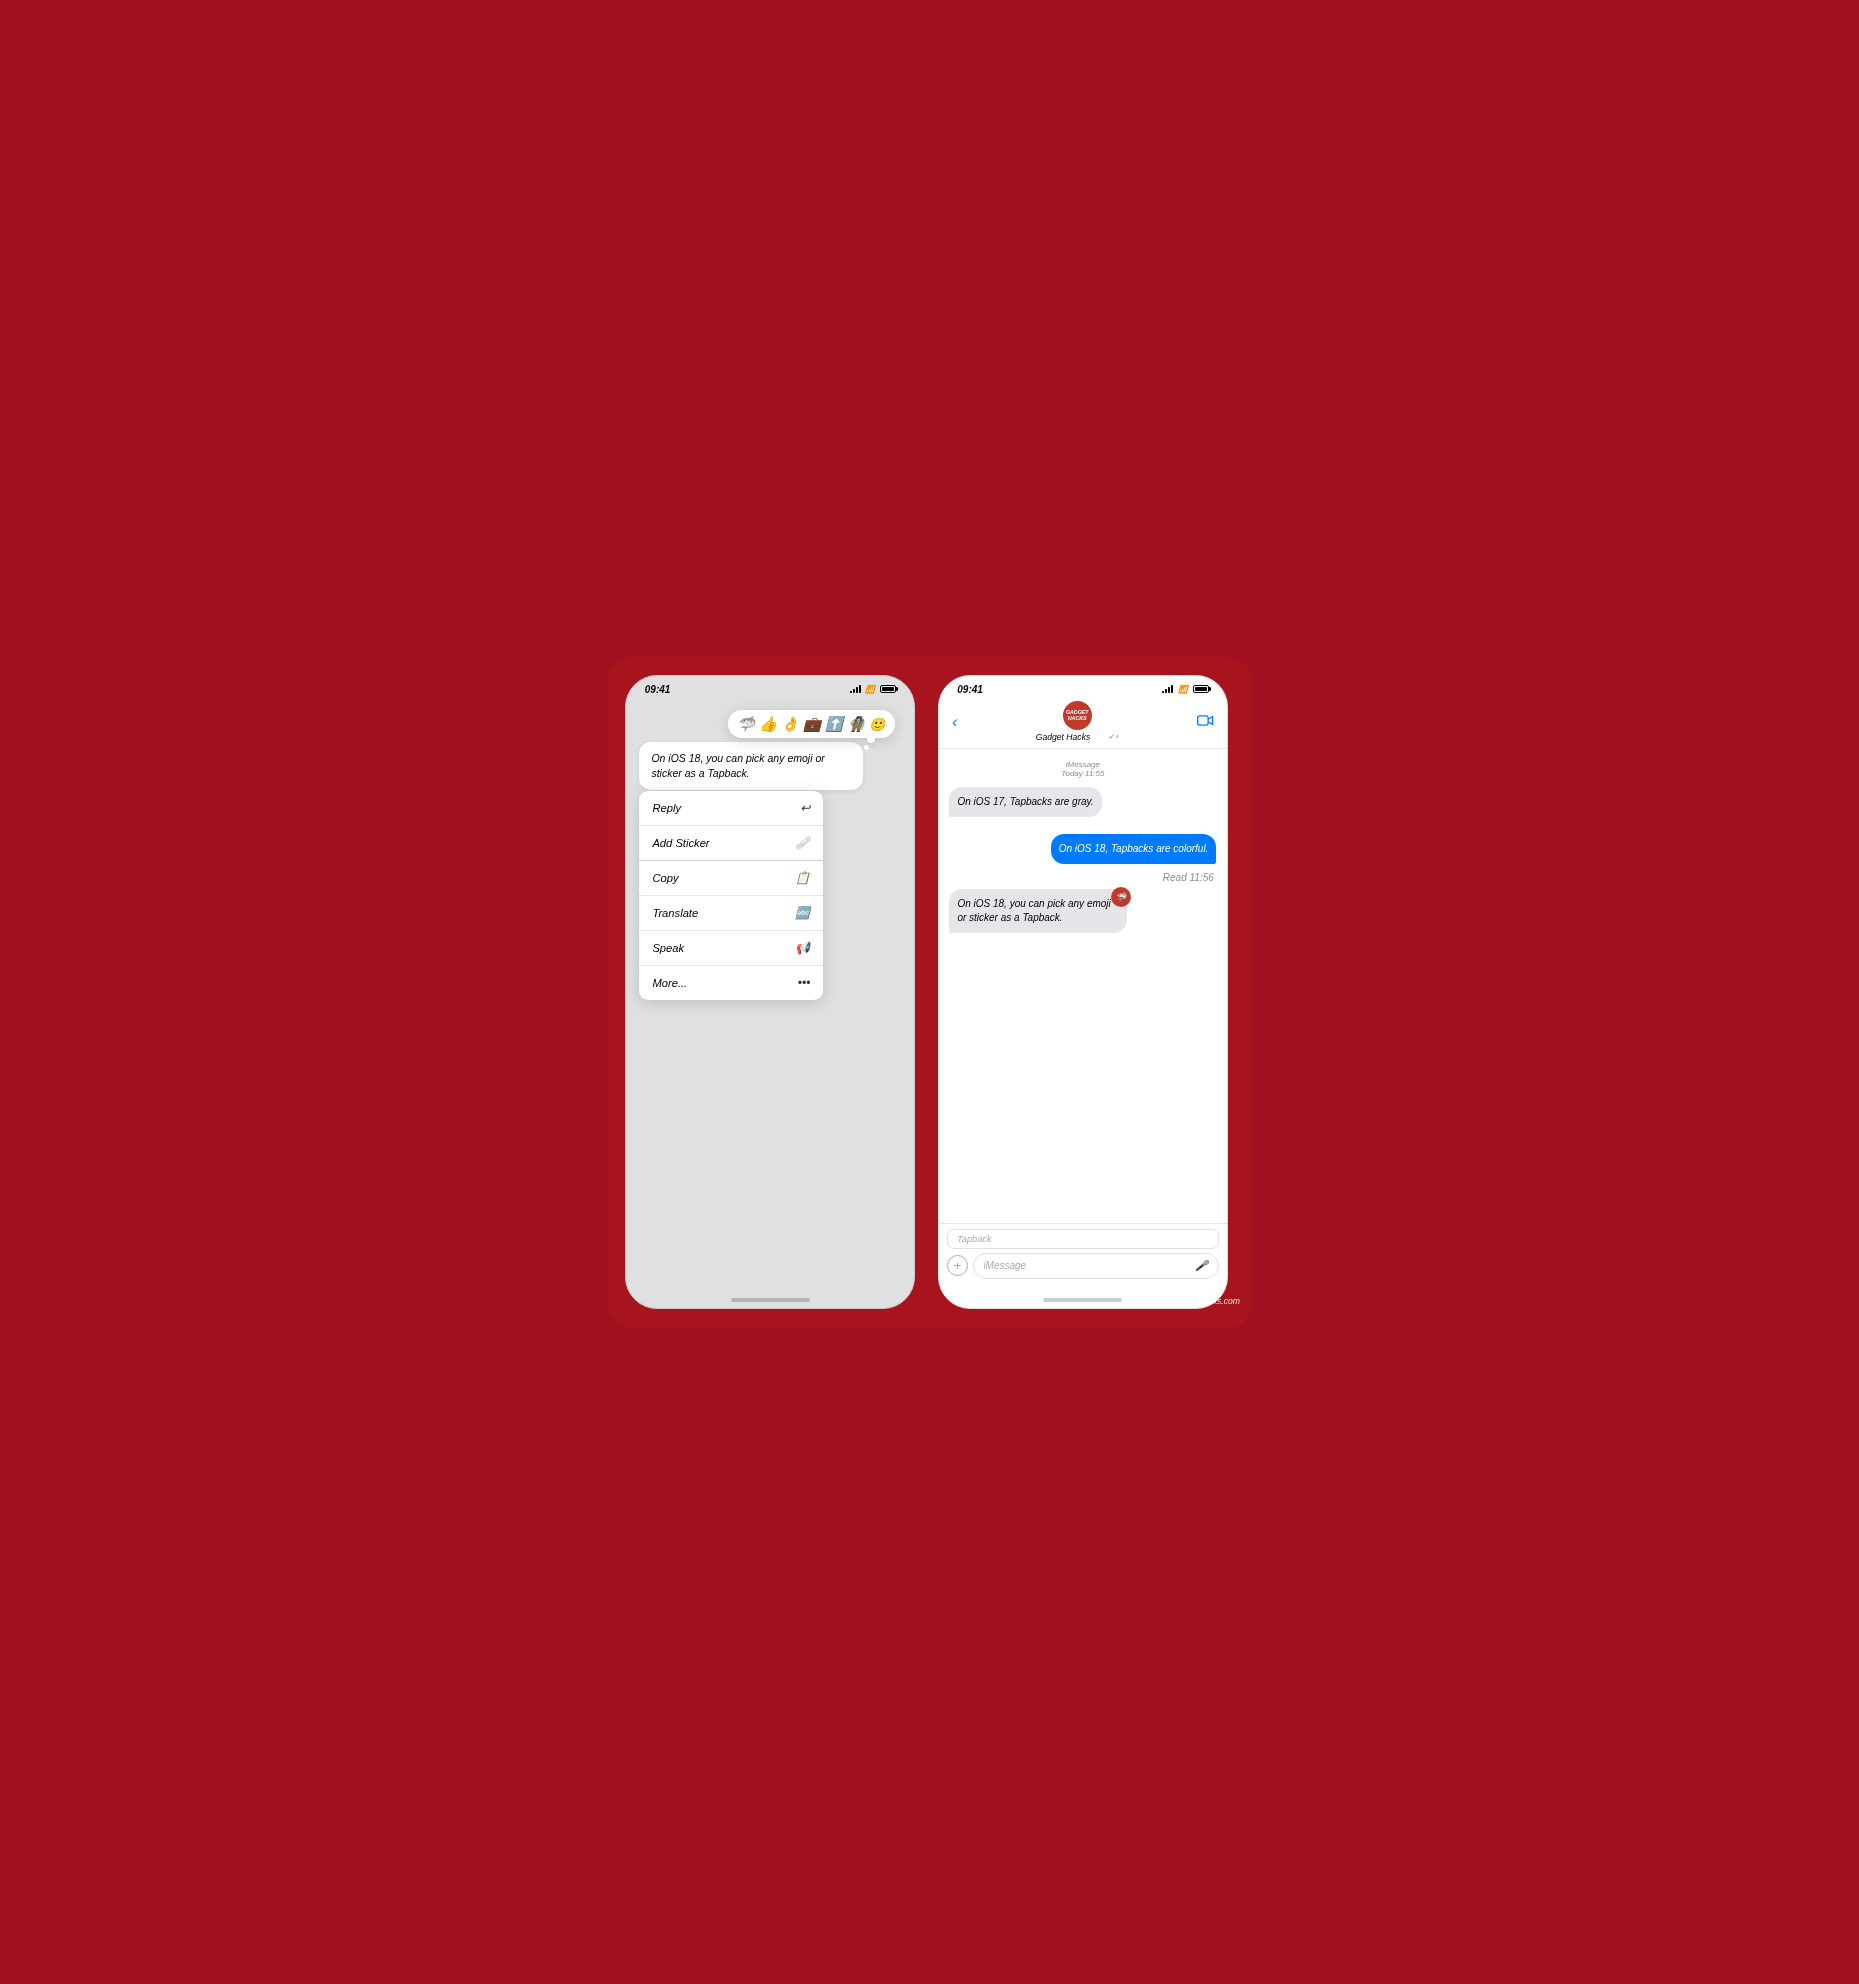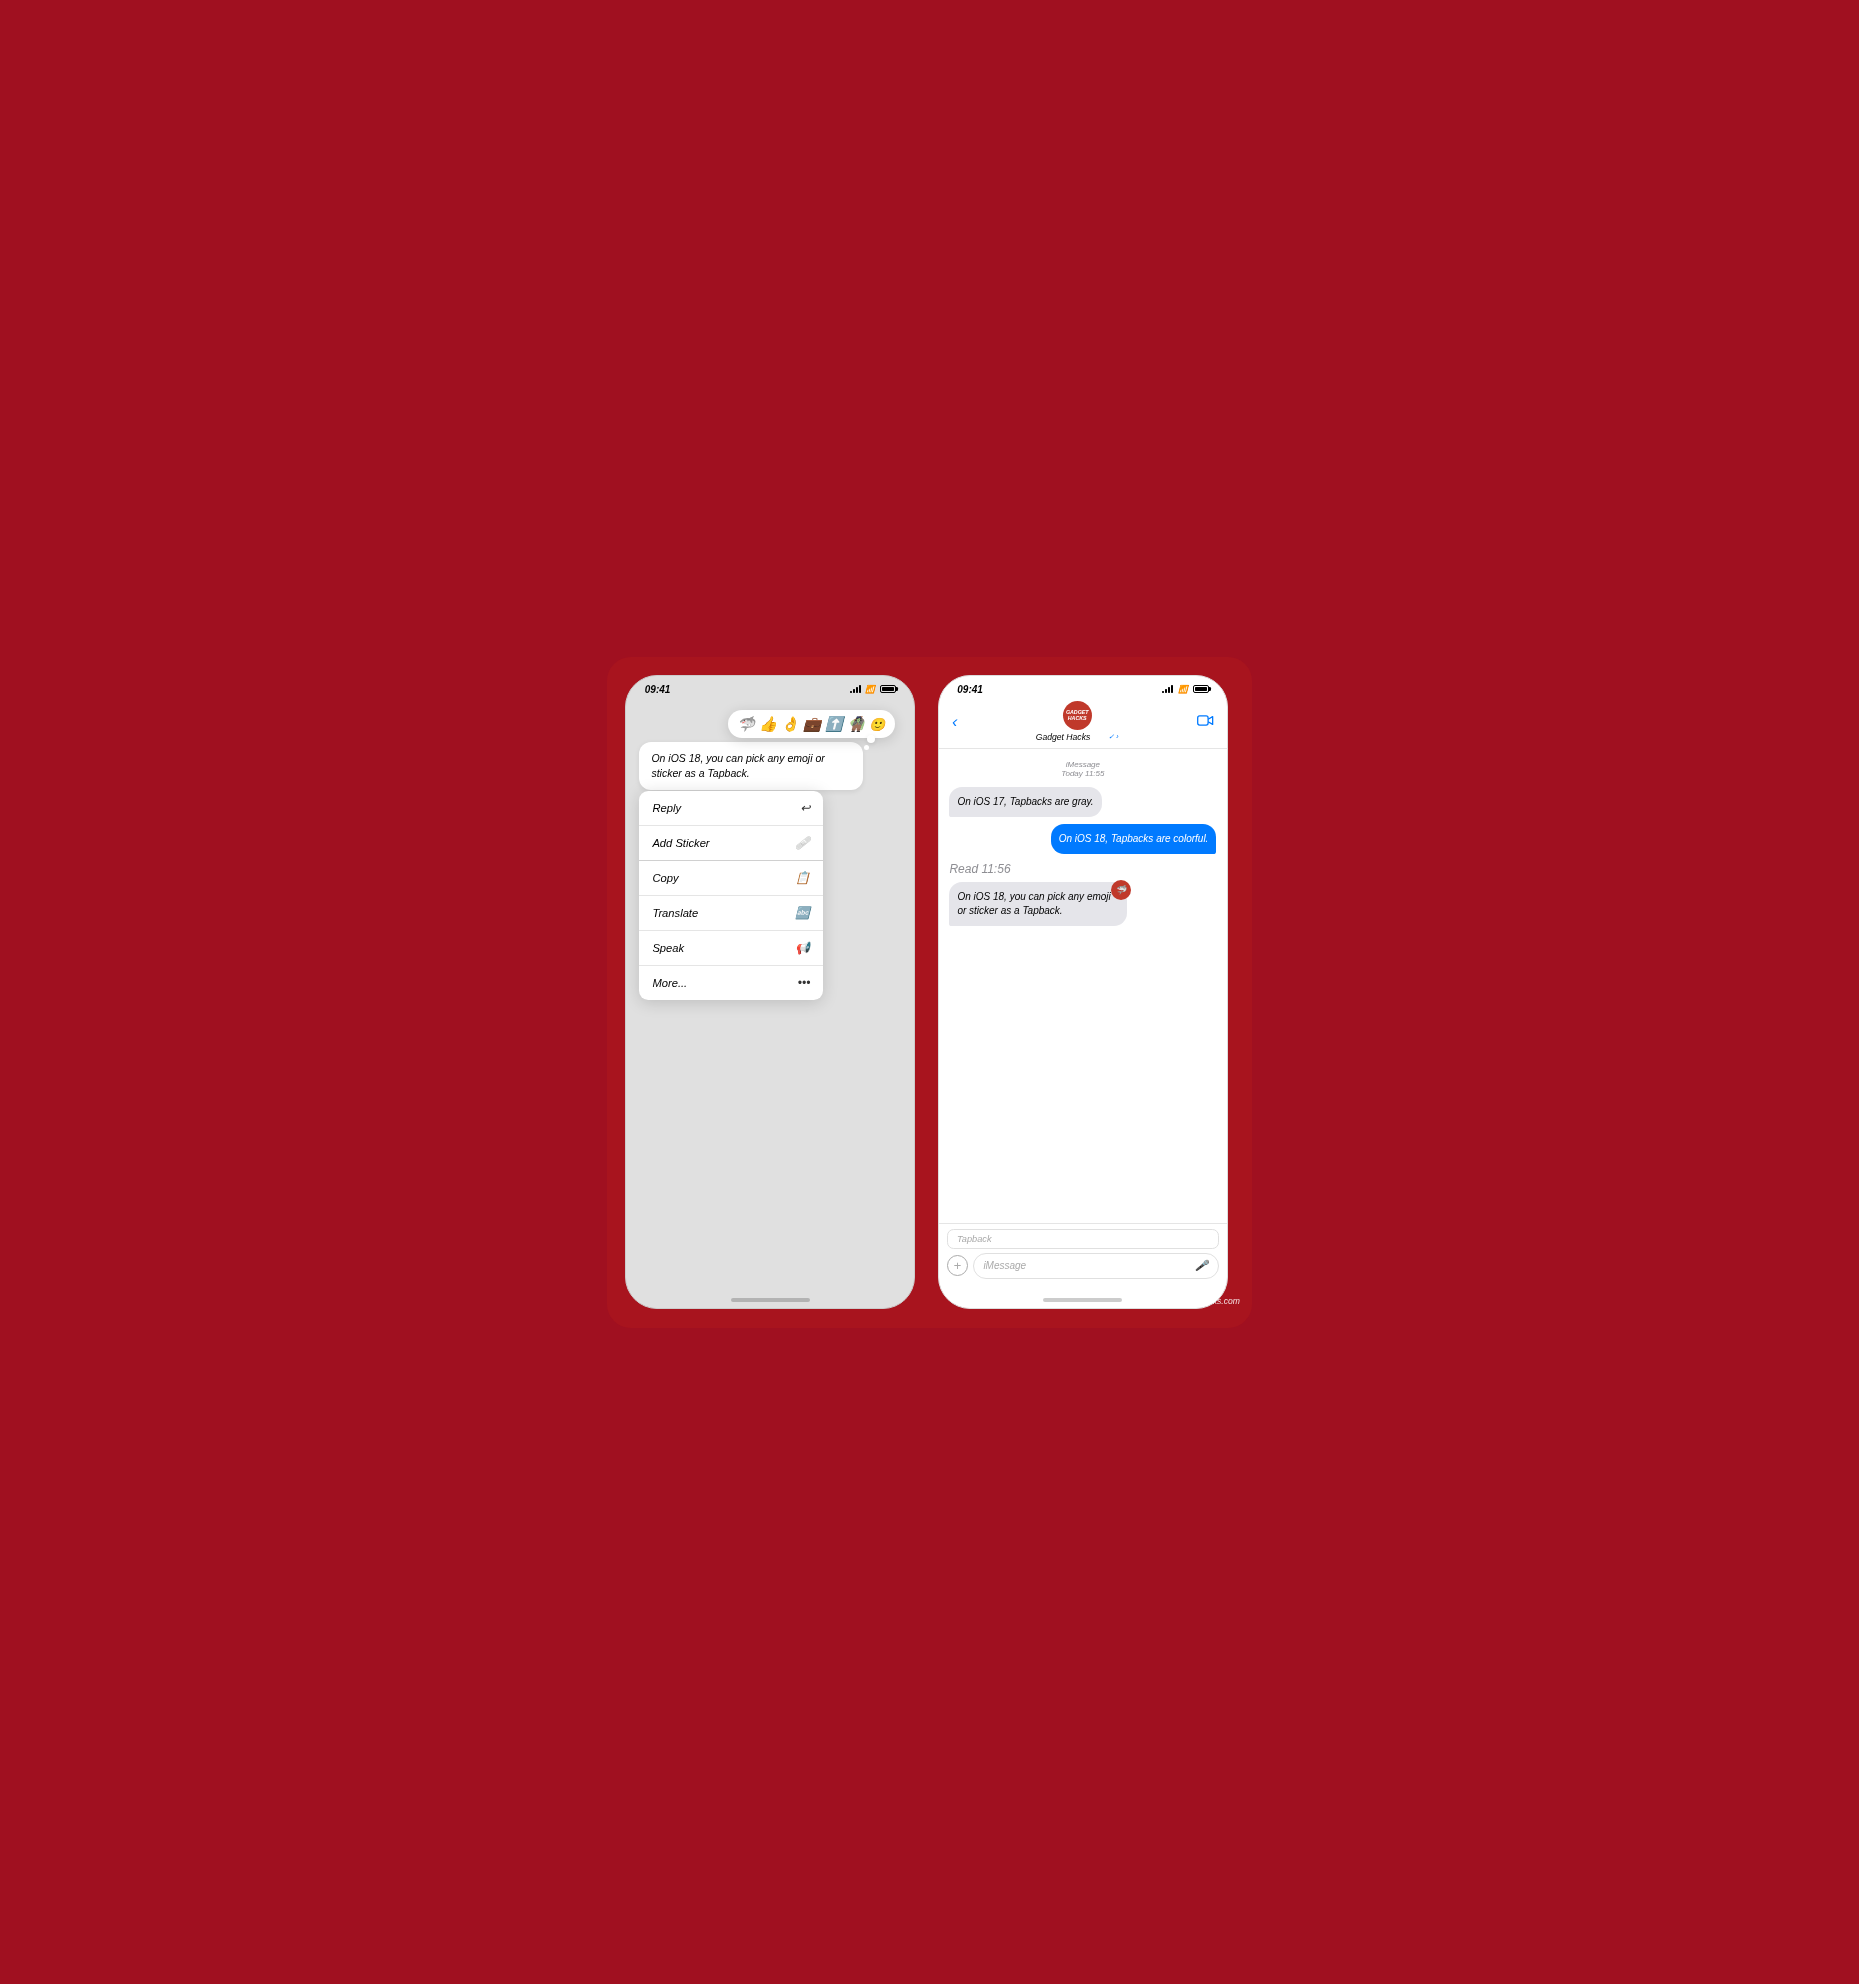--- a/index.html
+++ b/index.html
@@ -283,23 +283,25 @@
     }
     .bubble.gray {
       background: #e5e5ea;
       color: #000;
       border-bottom-left-radius: 2.6px;
     }
     .bubble.blue {
       background: #007aff;
       color: #fff;
       border-bottom-right-radius: 2.6px;
+      margin-top: 10px;
     }
     .read-status {
-      font-size: 12px;
+      text-align: right;
+      font-size: 10px;
       color: #8e8e93;
       margin-top: 1.3px;
       padding-right: 2.6px;
     }
     .tapback-avatar {
       width: 20px;
       height: 20px;
       border-radius: 50%;
       background: #c0392b;
       display: flex;

